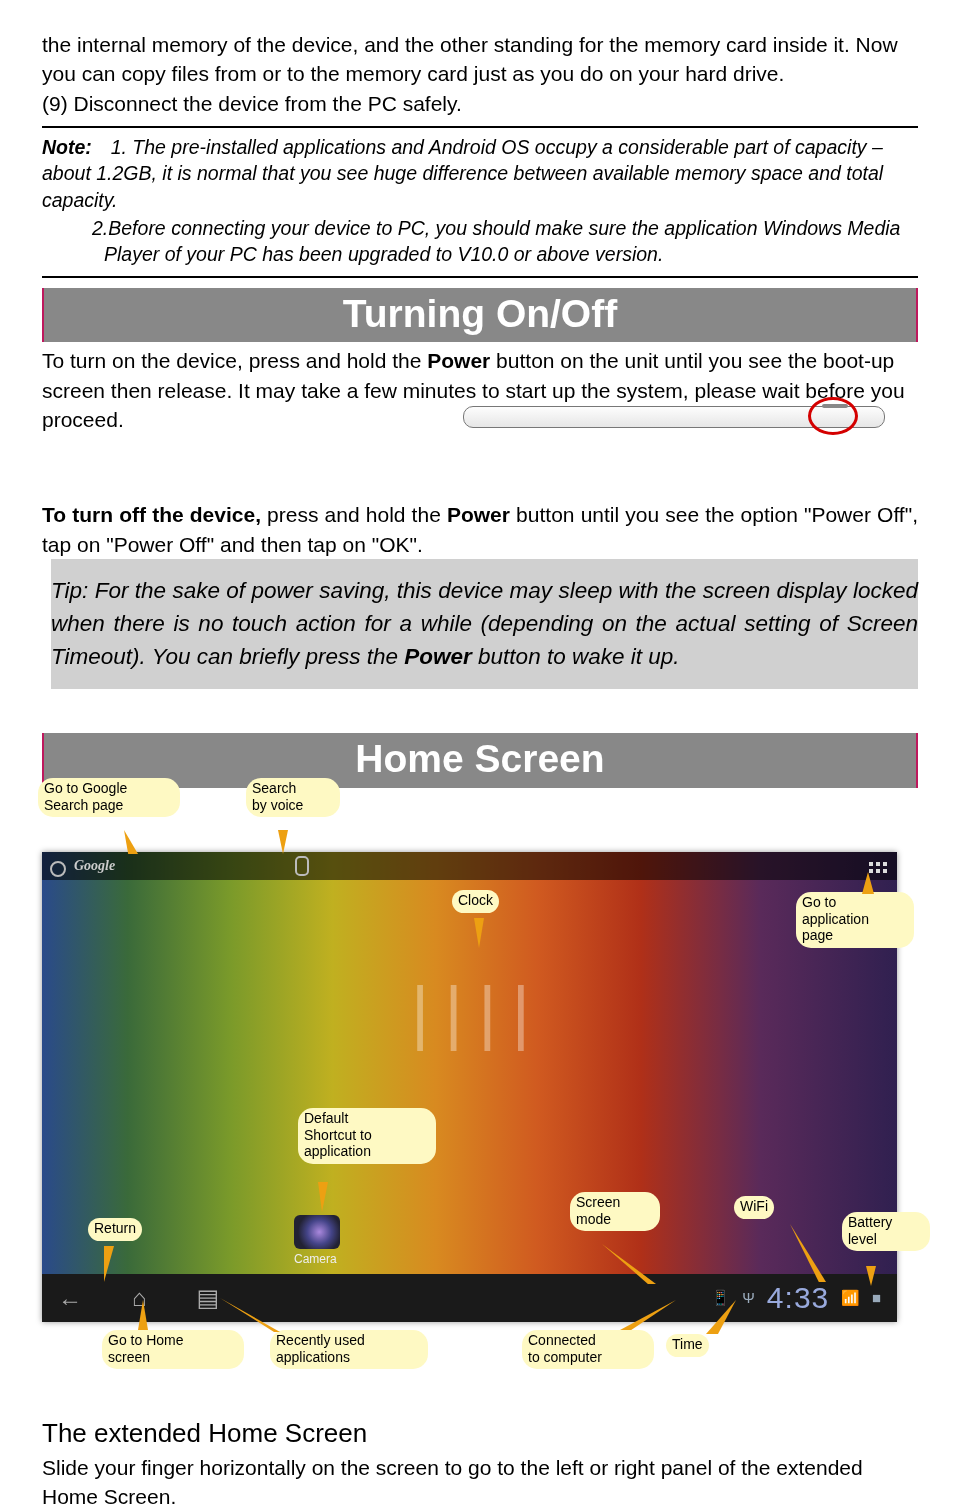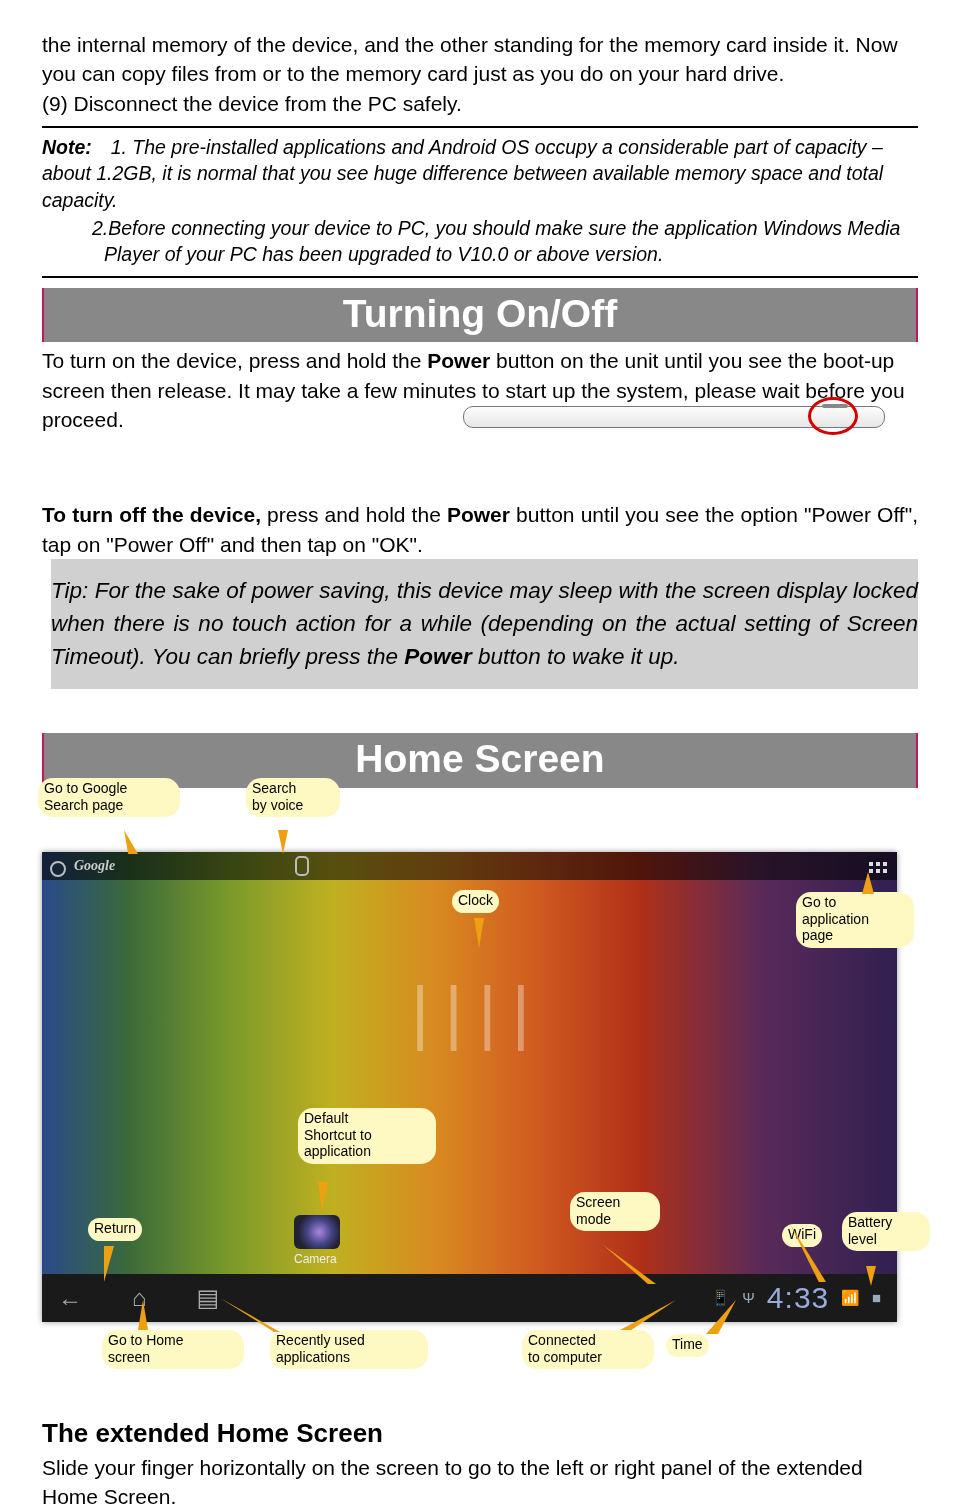--- a/index.html
+++ b/index.html
@@ -229,21 +229,21 @@
     white-space: nowrap;
   }
   .callout.multi { white-space: normal; }
   .pointer {
     position: absolute;
     background: #eda012;
   }
 
   .ext-heading {
     font-size: 26px;
-    font-weight: bold;
+    font-weight: normal;
     margin: 20px 0 4px 0;
   }
 </style>
 </head>
 <body>
 
 <div class="page">
 
   <div class="body-text">
     <span>the internal memory of the device, and the other standing for the memory card inside it. Now you can copy files from or to the memory card just as you do on your hard drive.</span><br>
@@ -360,21 +360,21 @@
     <div class="pointer" style="left:178px;top:520px;width:60px;height:34px;clip-path:polygon(0 0,100% 100%,90% 100%);"></div>
 
     <div class="callout multi" style="left:528px;top:414px;width:78px;"><span style="white-space:pre-line">Screen
 mode</span></div>
     <div class="pointer" style="left:560px;top:466px;width:54px;height:40px;clip-path:polygon(0 0,100% 100%,85% 100%);"></div>
 
     <div class="callout multi" style="left:480px;top:552px;width:120px;"><span style="white-space:pre-line">Connected
 to computer</span></div>
     <div class="pointer" style="left:578px;top:522px;width:56px;height:30px;clip-path:polygon(100% 0,20% 100%,0 100%);"></div>
 
-    <div class="callout" style="left:740px;top:418px;margin-top:28px;">WiFi</div>
+    <div class="callout" style="left:692px;top:418px;">WiFi</div>
     <div class="pointer" style="left:748px;top:446px;width:36px;height:58px;clip-path:polygon(0 0,100% 100%,80% 100%);"></div>
 
     <div class="callout" style="left:624px;top:556px;">Time</div>
     <div class="pointer" style="left:664px;top:522px;width:30px;height:34px;clip-path:polygon(100% 0,40% 100%,0 100%);"></div>
 
     <div class="callout multi" style="left:800px;top:434px;width:76px;"><span style="white-space:pre-line">Battery
 level</span></div>
     <div class="pointer" style="left:824px;top:488px;width:10px;height:20px;clip-path:polygon(0 0,100% 0,50% 100%);"></div>
 
   </div>

